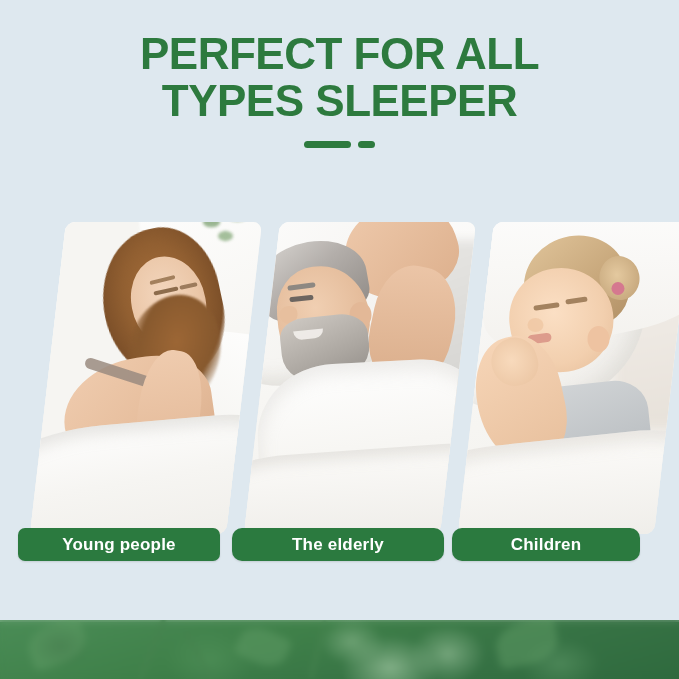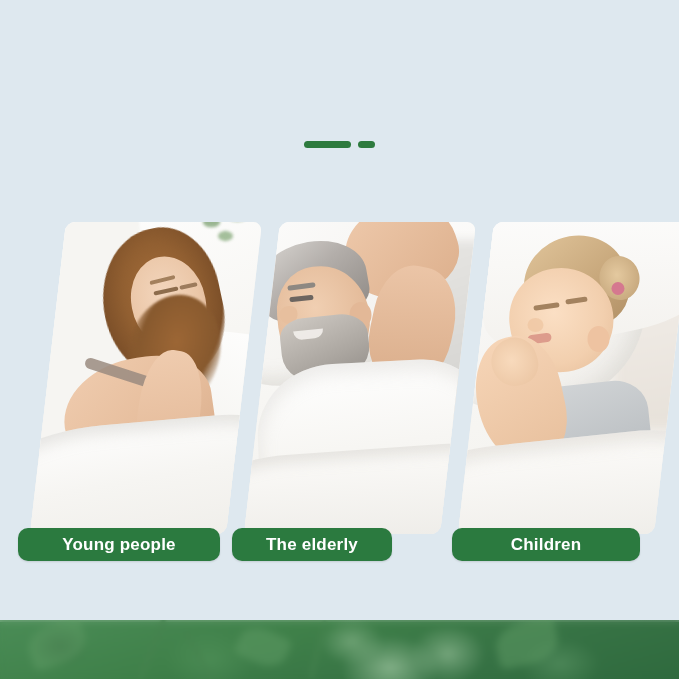--- a/index.html
+++ b/index.html
@@ -252,22 +252,22 @@
 
   
   .caption{
     position:absolute;top:528px;height:33px;
     background:#2b7a3f;
     border-radius:10px;
     display:flex;align-items:center;justify-content:center;
     color:#ffffff;font-weight:bold;font-size:17px;letter-spacing:.2px;
     box-shadow:0 1px 2px rgba(0,0,0,.12);
   }
-  .caption.c1{left:18px;width:202px;}
-  .caption.c2{left:232px;width:160px;justify-content:center;}
+  .caption.c1{left:18px;width:202px;border-radius:7px;}
+  .caption.c2{left:232px;width:212px;justify-content:center;}
   .caption.c3{left:452px;width:188px;}
 
   
   .bottom-band{
     position:absolute;left:0;bottom:0;width:679px;height:59px;
     background:
       radial-gradient(ellipse 70px 46px at 390px 48px,rgba(190,222,188,.55) 0%,rgba(190,222,188,0) 70%),
       radial-gradient(ellipse 52px 40px at 448px 34px,rgba(176,212,176,.5) 0%,rgba(176,212,176,0) 72%),
       radial-gradient(ellipse 44px 32px at 352px 22px,rgba(168,206,168,.45) 0%,rgba(168,206,168,0) 72%),
       radial-gradient(ellipse 40px 30px at 60px 26px,rgba(38,86,48,.55) 0%,rgba(38,86,48,0) 72%),
@@ -285,20 +285,24 @@
   .band-leaf.l2{left:238px;top:10px;width:50px;height:34px;transform:rotate(24deg);}
   .band-leaf.l3{left:496px;top:2px;width:62px;height:42px;transform:rotate(-12deg);}
   .band-blur{position:absolute;inset:0;backdrop-filter:blur(3px);}
   .band-top-edge{position:absolute;left:0;top:0;width:679px;height:2px;background:rgba(255,255,255,.22);}
 </style>
 </head>
 <body>
 
 <div class="poster">
 
+  <div class="headline">
+    <span class="l1">PERFECT FOR ALL</span>
+    <span class="l2">TYPES SLEEPER</span>
+  </div>
 
   <div class="divider">
     <span class="dash-long"></span>
     <span class="dash-short"></span>
   </div>
 
 
   <div class="panels">
 
     <div class="panel p1">

